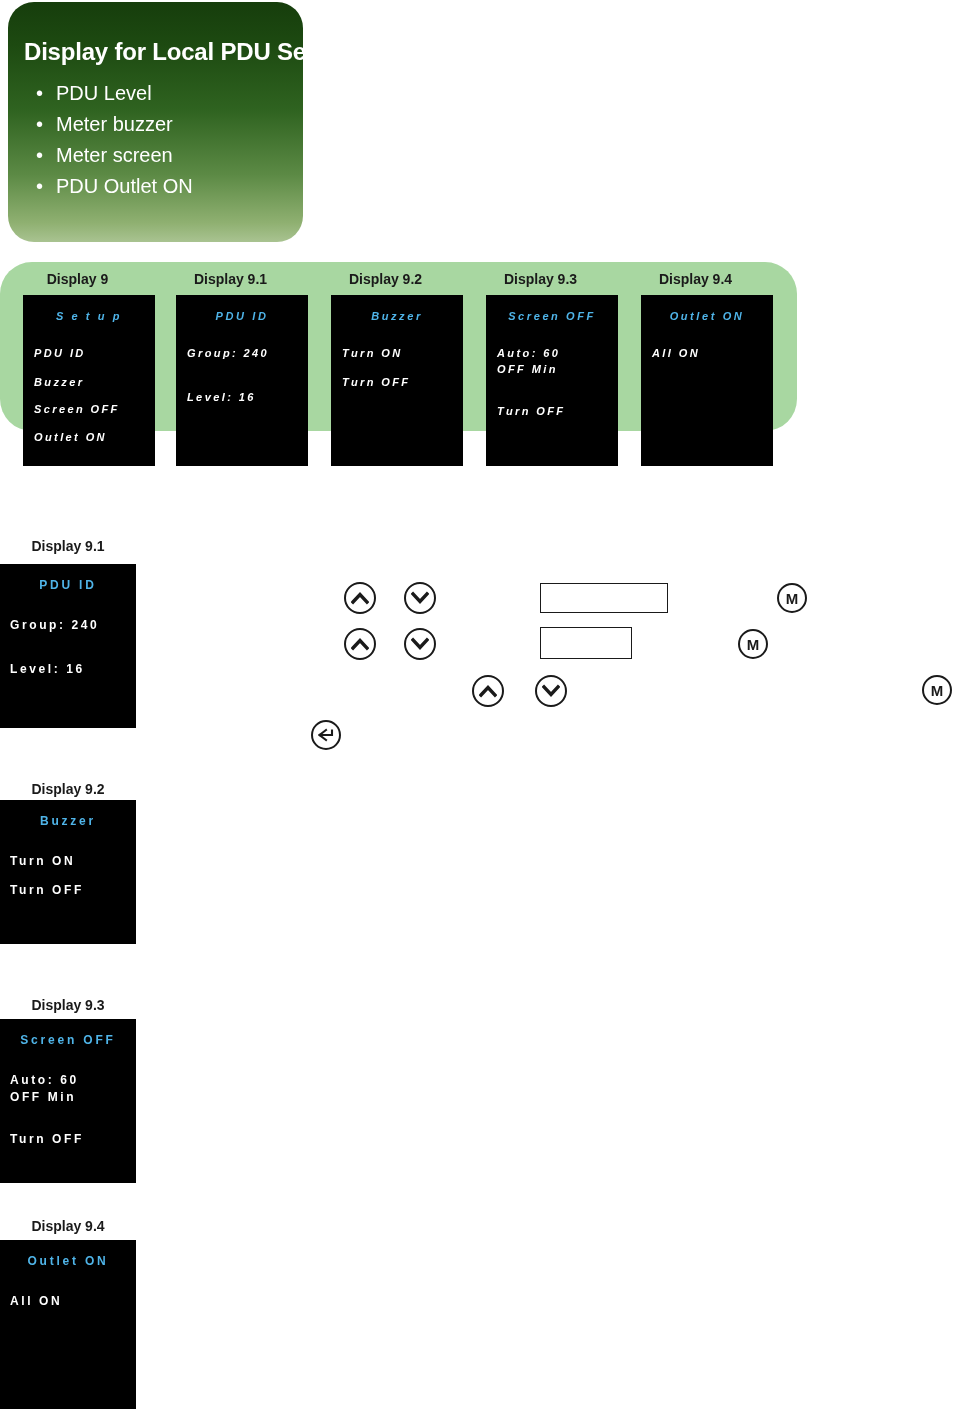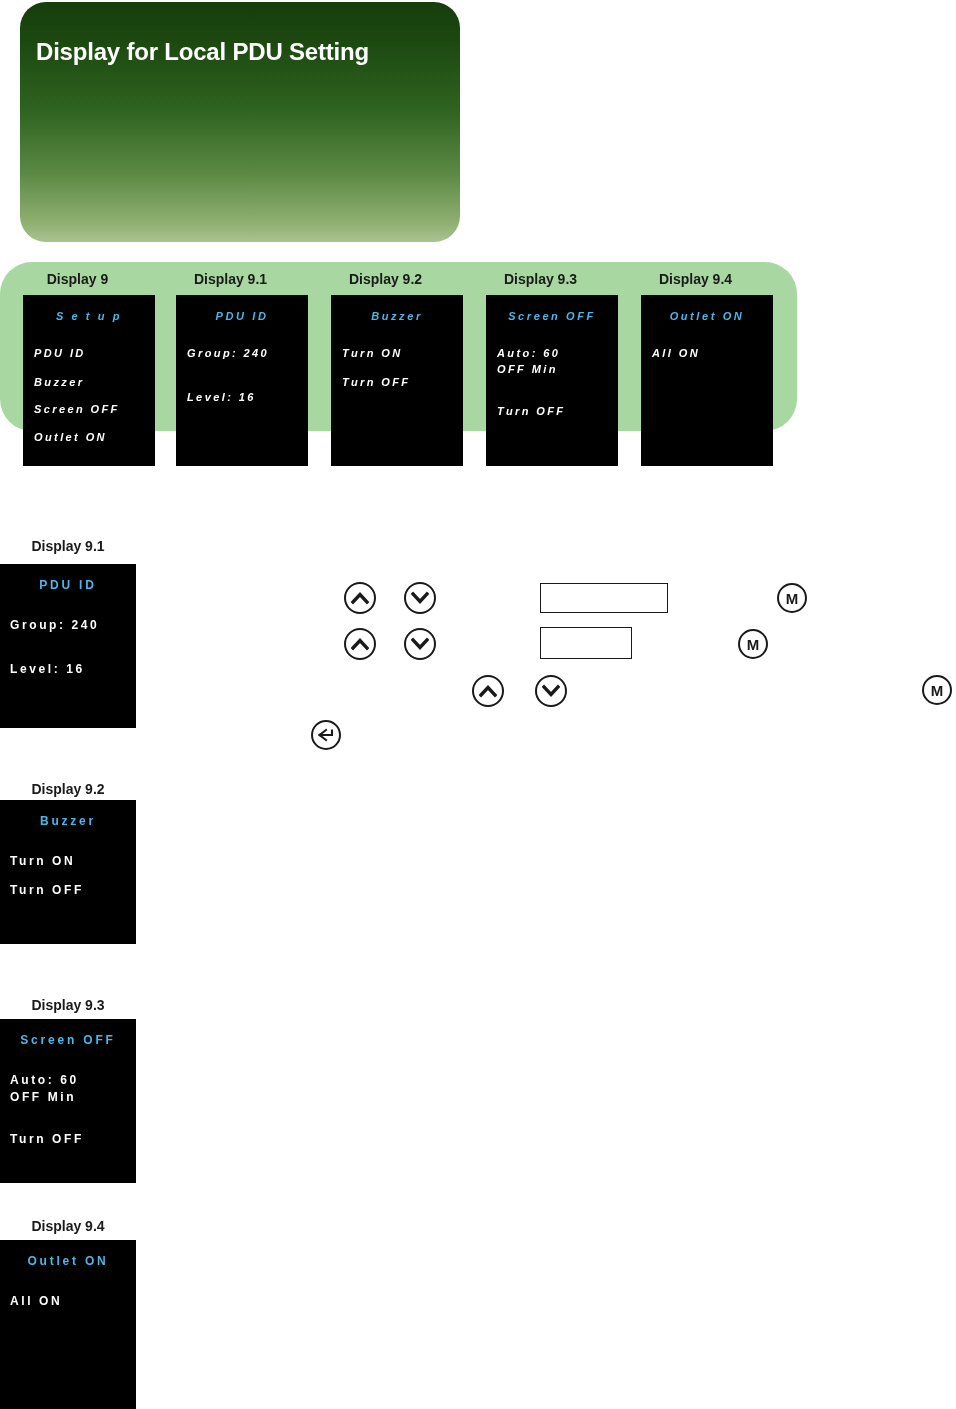--- a/index.html
+++ b/index.html
@@ -11,23 +11,23 @@
     width: 956px;
     height: 1409px;
     position: relative;
     font-family: "Liberation Sans", sans-serif;
     overflow: hidden;
   }
 
   
   .callout {
     position: absolute;
-    left: 20px;
+    left: 8px;
     top: 2px;
-    width: 440px;
+    width: 295px;
     height: 240px;
     border-radius: 26px;
     background: linear-gradient(to bottom,
                 #163d0c 0%,
                 #1d4a11 18%,
                 #2f6320 45%,
                 #5c8a45 72%,
                 #8fb071 92%,
                 #a9c391 100%);
     box-sizing: border-box;
@@ -180,20 +180,26 @@
     border: 1.6px solid #1a1a1a;
     background: #ffffff;
     box-sizing: border-box;
   }
 </style>
 </head>
 <body>
 
 <div class="callout">
   <div class="callout-title">Display for Local PDU Setting</div>
+  <ul class="callout-list">
+    <li>PDU Level</li>
+    <li>Meter buzzer</li>
+    <li>Meter screen</li>
+    <li>PDU Outlet ON</li>
+  </ul>
 </div>
 
 <div class="strip">
 
   <div class="strip-cell" style="left:0px;">
     <div class="strip-label">Display 9</div>
     <div class="lcd">
       <div class="lcd-title">S e t u p</div>
       <div class="lcd-line" style="top:52px;">PDU  ID</div>
       <div class="lcd-line" style="top:81px;">Buzzer</div>

